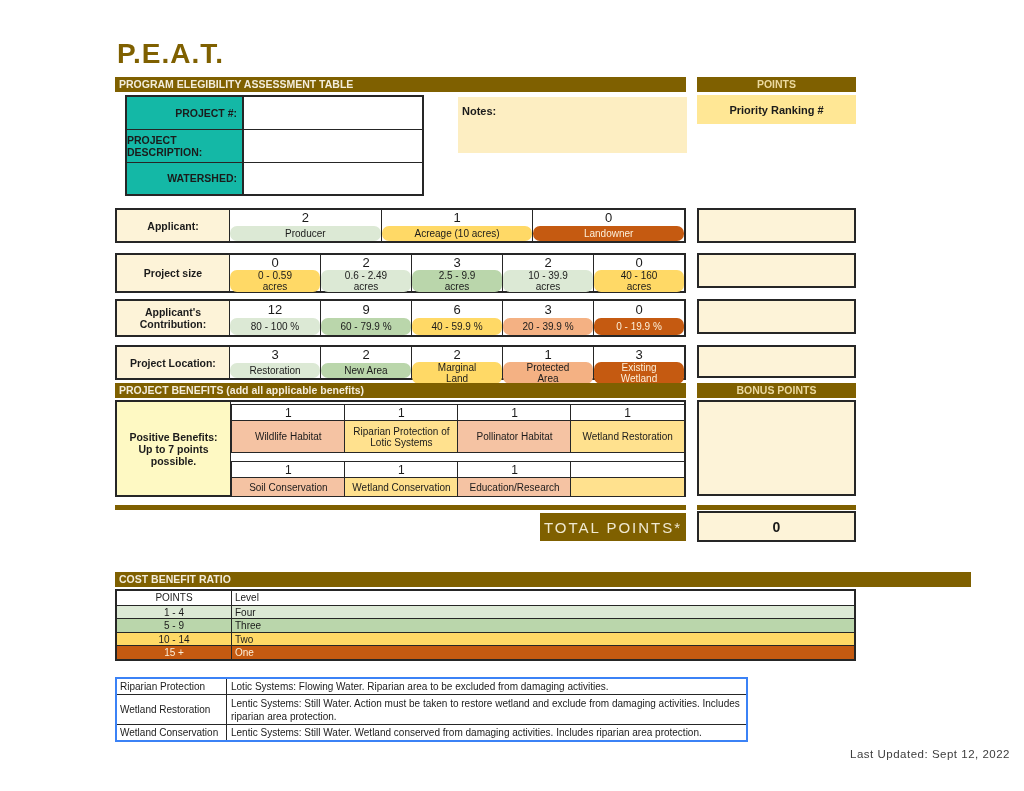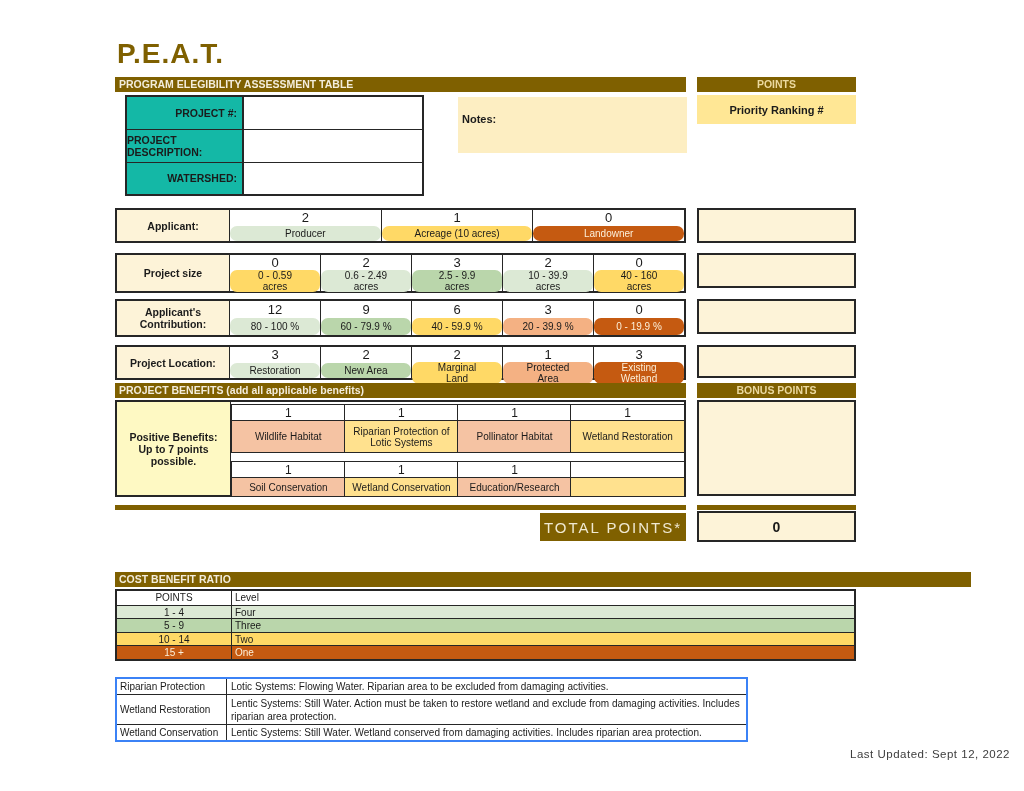--- a/index.html
+++ b/index.html
@@ -16,21 +16,21 @@
   .bar.centered { text-align:center; padding-left:0; color:#EBD99F; }
 
   
   .form-table { position:absolute; left:113px; top:95px; width:299px; height:101px; border:2px solid #262626; background:#14b8a6;margin-left:12px; }
   .form-row { display:flex; height:33.33%; }
   .form-row + .form-row { border-top:1.5px solid #262626; }
   .form-label { width:115px; display:flex; align-items:center; justify-content:flex-end; padding-right:5px;
                 font-size:10.5px; font-weight:bold; }
   .form-input { flex:1; background:#ffffff; border-left:2px solid #262626; }
 
-  .notes-box { position:absolute; left:458px; top:97px; width:229px; height:56px; background:#FDEEC2; padding:12px 4px; }
+  .notes-box { position:absolute; left:458px; top:97px; width:229px; height:56px; background:#FDEEC2; padding:4px 4px; }
   .notes-label { font-size:11px; font-weight:bold; }
 
   .priority-box { position:absolute; left:697px; top:95px; width:159px; height:29px; background:#FFE795;
                   display:flex; align-items:center; justify-content:center; font-size:11px; font-weight:bold; }
 
   
   .crit { position:absolute; left:115px; width:571px; border:2px solid #262626; display:flex; background:#fff; }
   .crit-label { width:113px; background:#FDF3D8; border-right:1.5px solid #262626;
                 display:flex; align-items:center; justify-content:center; text-align:center;
                 font-size:10.5px; font-weight:bold; padding:13px 2px; }

